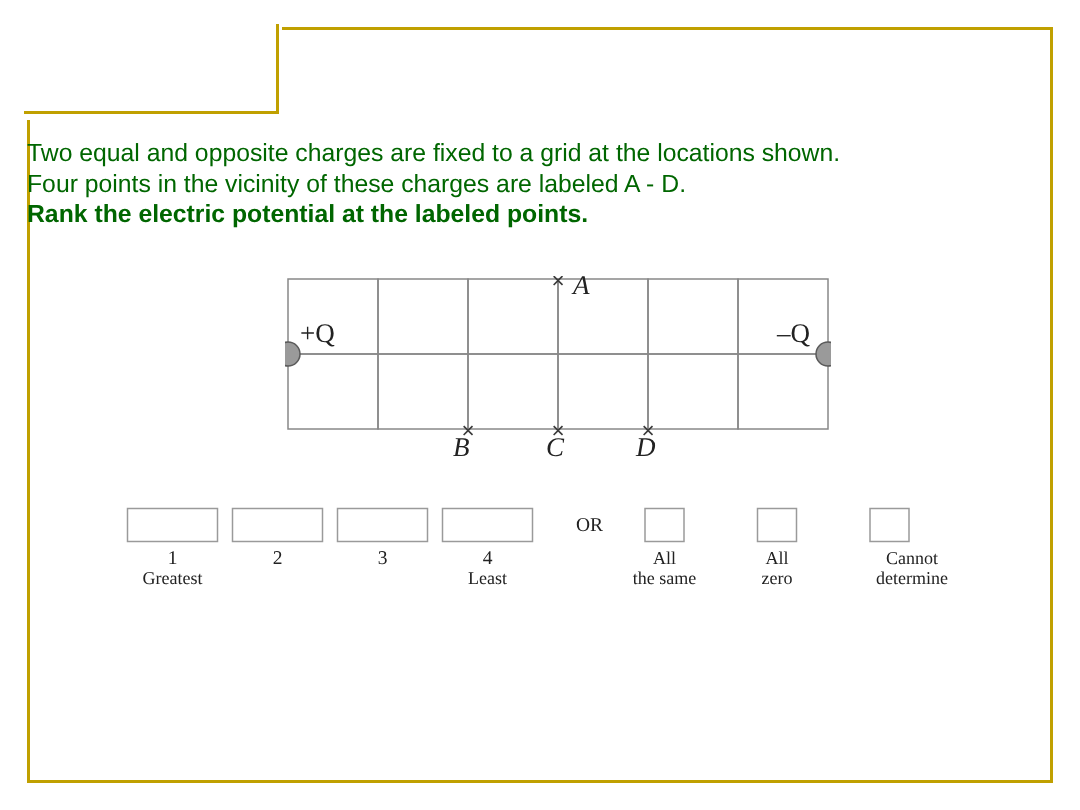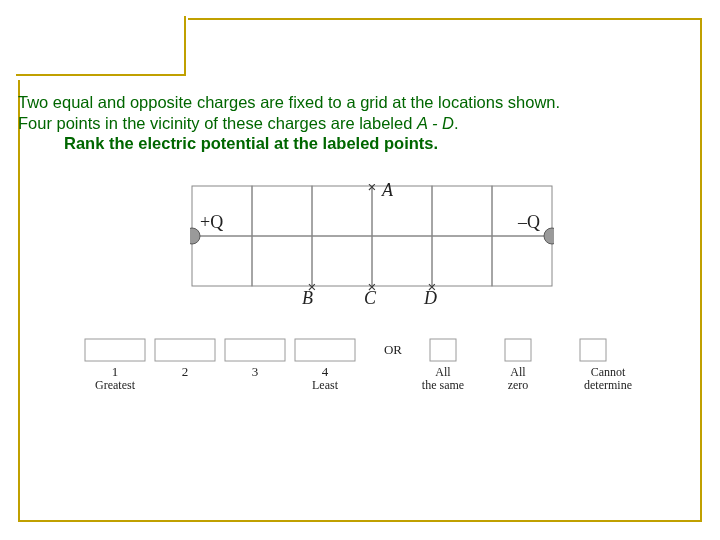--- a/index.html
+++ b/index.html
@@ -70,23 +70,22 @@
     color: #000000;
   }
   .text-block .line1,
   .text-block .line2 {
     color: #006600;
   }
   .text-block .line3,
   .text-block .line4 {
     color: #006600;
     font-weight: bold;
-    margin-left: 46px;
-  }
-  .text-block .ital { font-style: italic; }
+  }
+  .text-block .ital { }
 
   
   .grid-wrap {
     position: absolute;
     left: 190px;
     top: 184px;
     width: 364px;
     height: 122px;
   }
   .grid-cell-border {

